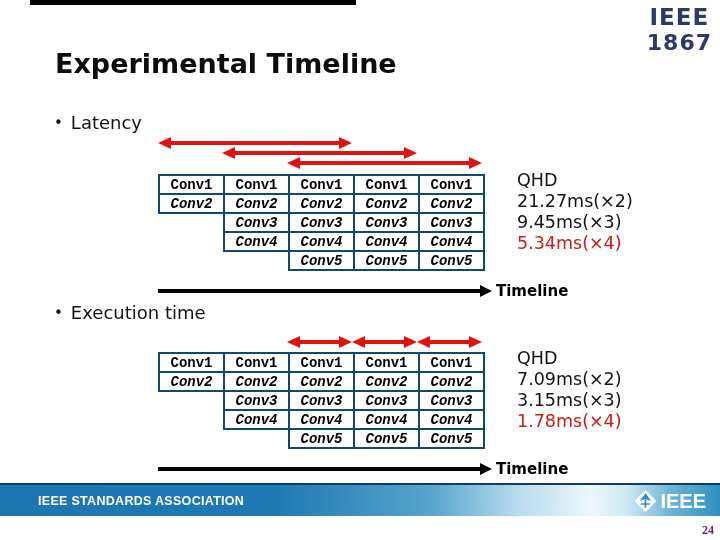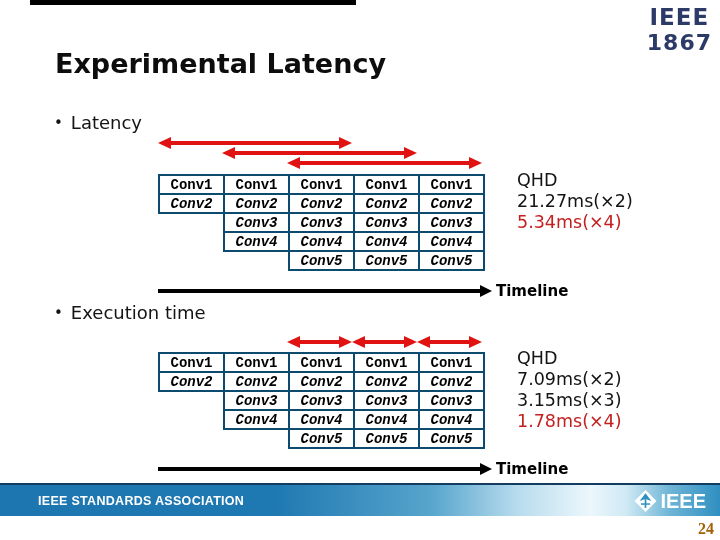--- a/index.html
+++ b/index.html
@@ -48,36 +48,36 @@
   
   .footer { position:absolute; left:0; top:483px; width:720px; height:33px; box-sizing:border-box;
     border-top:2px solid #143c60;
     background:linear-gradient(90deg,#1d76af 0%,#1e78b1 38%,#58a5cd 60%,#b8dcee 72%,#ecf7fc 82%,#cfe9f4 87%,#6fb5d6 93%,#2f8fc0 100%); }
   .footer-brand { position:absolute; left:24px; top:50%; transform:translateY(-50%);
     color:#fff; font-weight:bold; font-size:12.5px; letter-spacing:0.3px;
     font-family:"Liberation Sans", sans-serif;padding-left:14px; }
   .footer-logo { position:absolute; right:14px; top:50%; transform:translateY(-50%);
     display:flex; align-items:center; gap:3px; color:#fff; font-weight:bold; font-size:20px;
     font-family:"Liberation Sans", sans-serif; }
-  .pagenum { position:absolute; right:6px; bottom:2px; font-size:16px; font-weight:bold;
-    color:#a16207; font-family:"Liberation Serif", serif; }
+  .pagenum { position:absolute; right:6px; bottom:2px; font-size:12px; font-weight:bold;
+    color:#701a75; font-family:"Liberation Serif", serif; }
 </style>
 </head>
 <body>
 
 <div class="slide">
 
   <div class="topbar"></div>
 
   <div class="logo3079">
     <div class="l1">IEEE</div>
     <div class="l2">1867</div>
   </div>
 
-  <div class="title">Experimental Latency</div>
+  <div class="title">Experimental Timeline</div>
 
   <div class="bullet" style="top:112px">
     <span class="dot">•</span><span>Latency</span>
   </div>
 
   <div class="rarrow" style="left:171px; top:141px; width:168px;"></div>
   <div class="rarrow" style="left:235px; top:151px; width:169px;"></div>
   <div class="rarrow" style="left:300px; top:161px; width:169px;"></div>
 
   <div class="ptable" style="left:158px; top:174px;">
@@ -110,20 +110,21 @@
         <div class="tcell">Conv2</div>
         <div class="tcell">Conv3</div>
         <div class="tcell">Conv4</div>
         <div class="tcell">Conv5</div>
       </div>
     </div>
 
   <div class="results" style="top:170px">
     <div>QHD</div>
     <div>21.27ms(×2)</div>
+    <div>9.45ms(×3)</div>
     <div class="hl">5.34ms(×4)</div>
   </div>
 
   <div class="tarrow" style="left:158px; top:289px; width:322px;"></div>
   <div class="tlabel" style="left:496px; top:282px;">Timeline</div>
 
   <div class="bullet" style="top:302px">
     <span class="dot">•</span><span>Execution time</span>
   </div>
 

